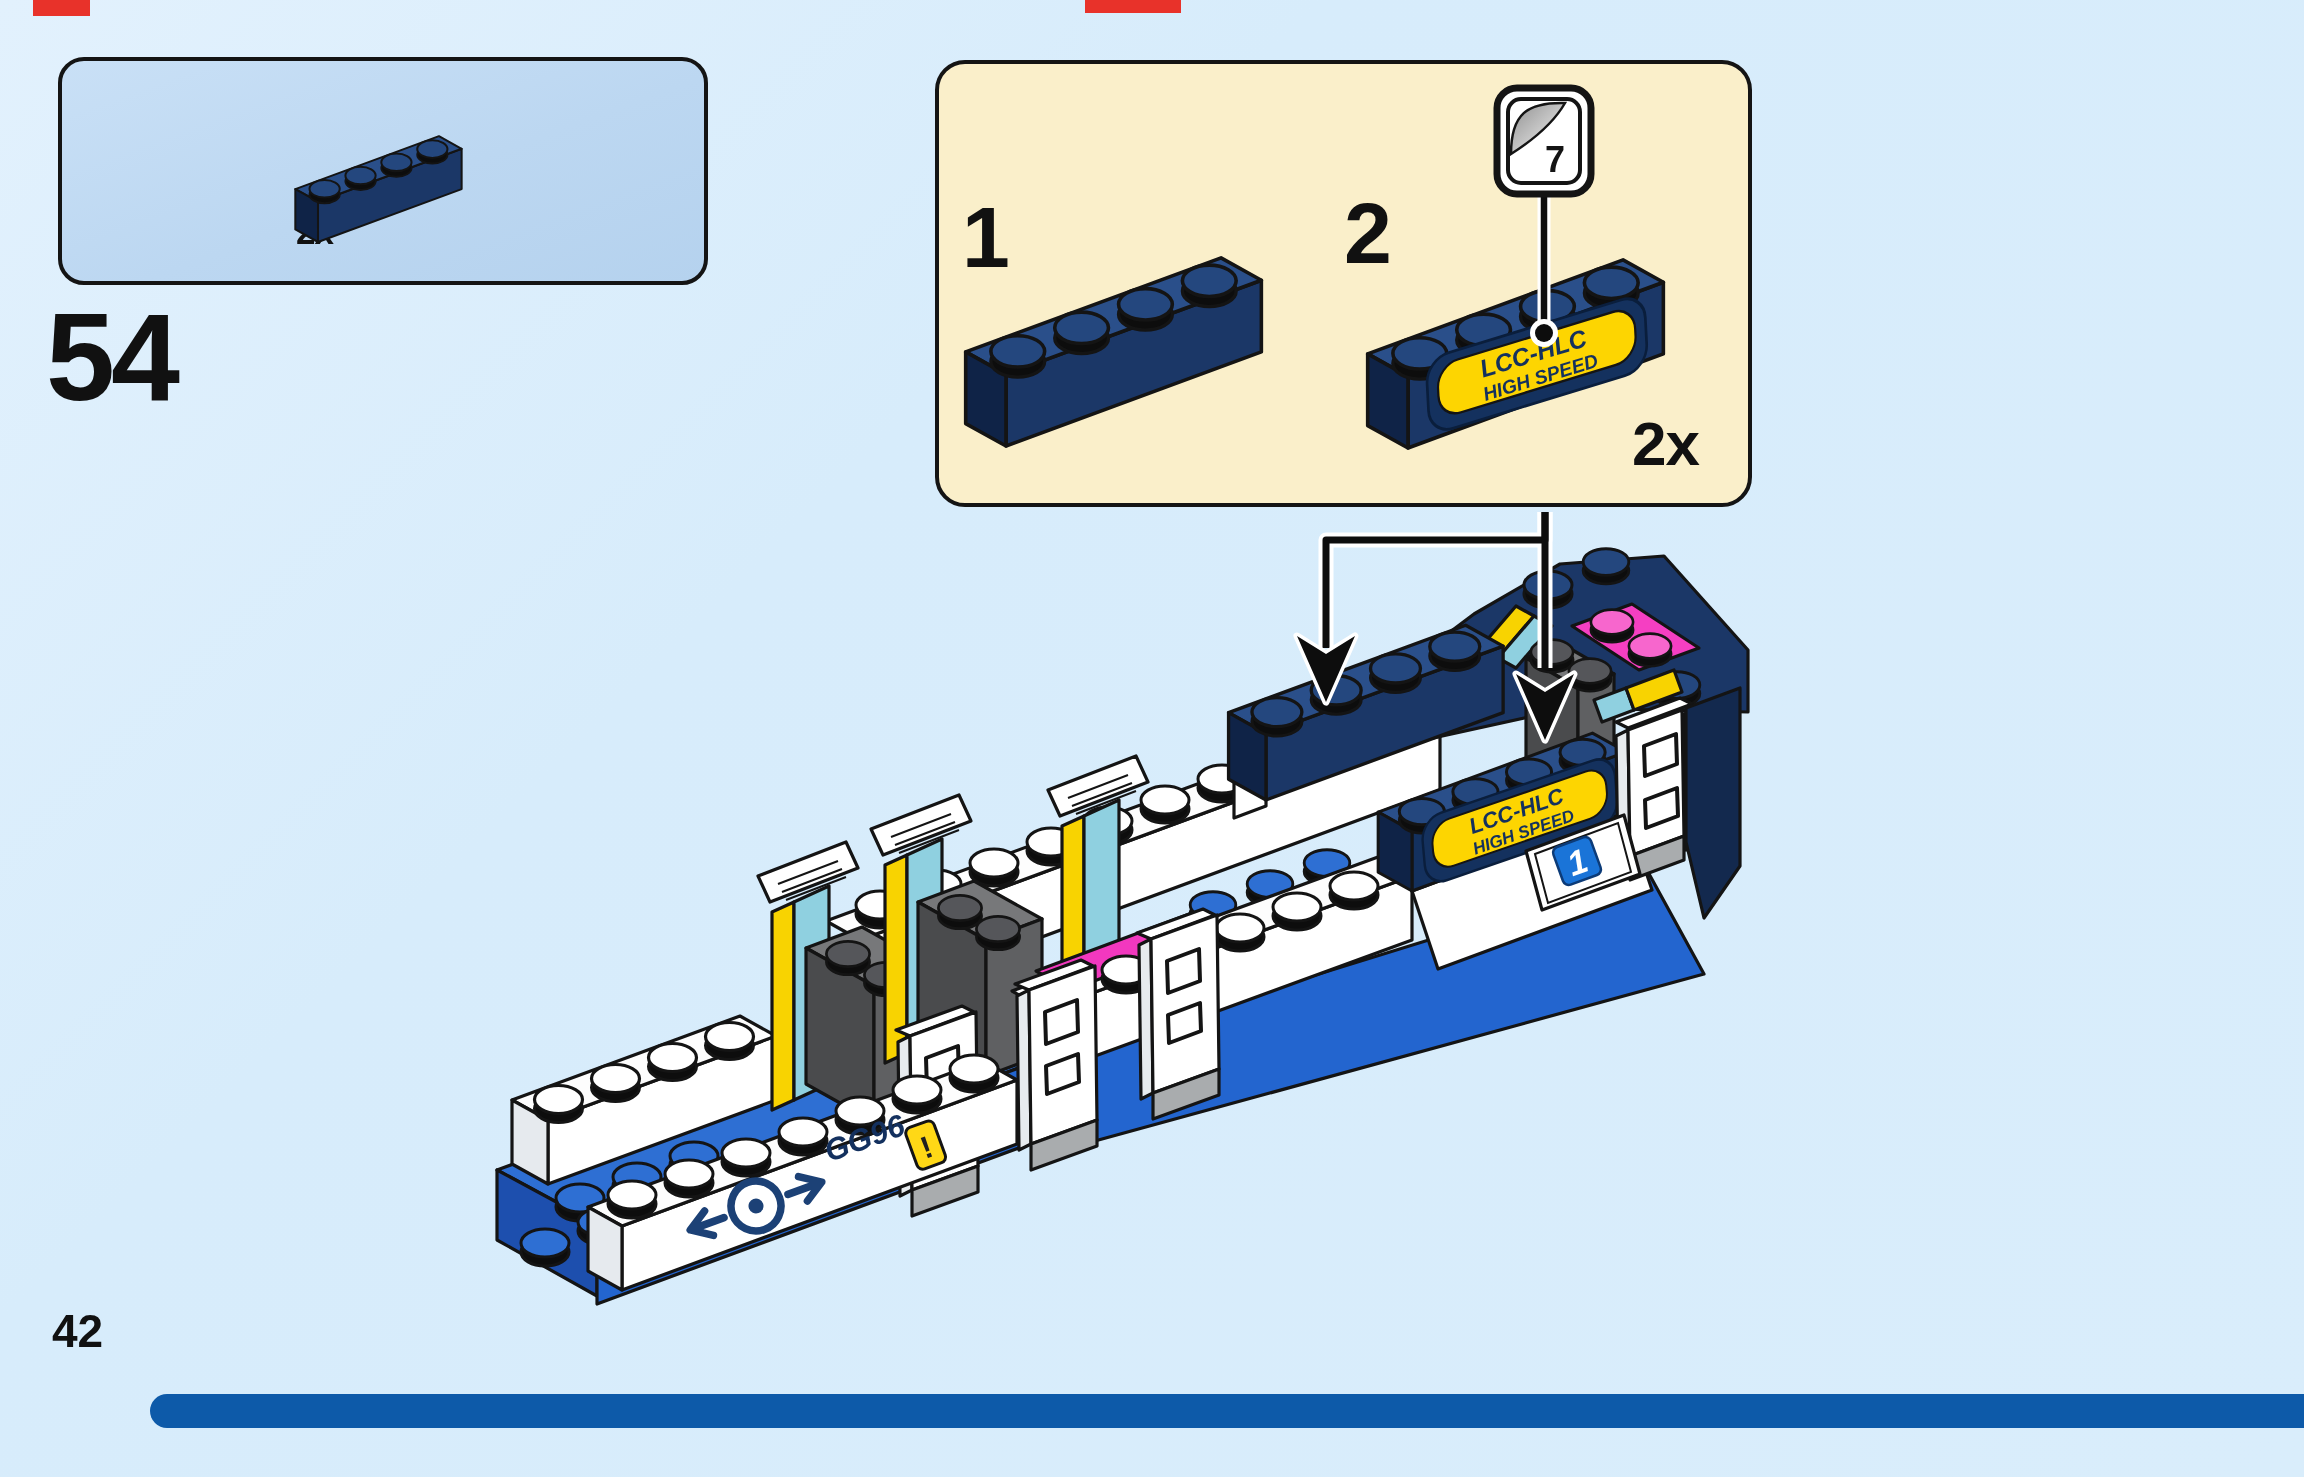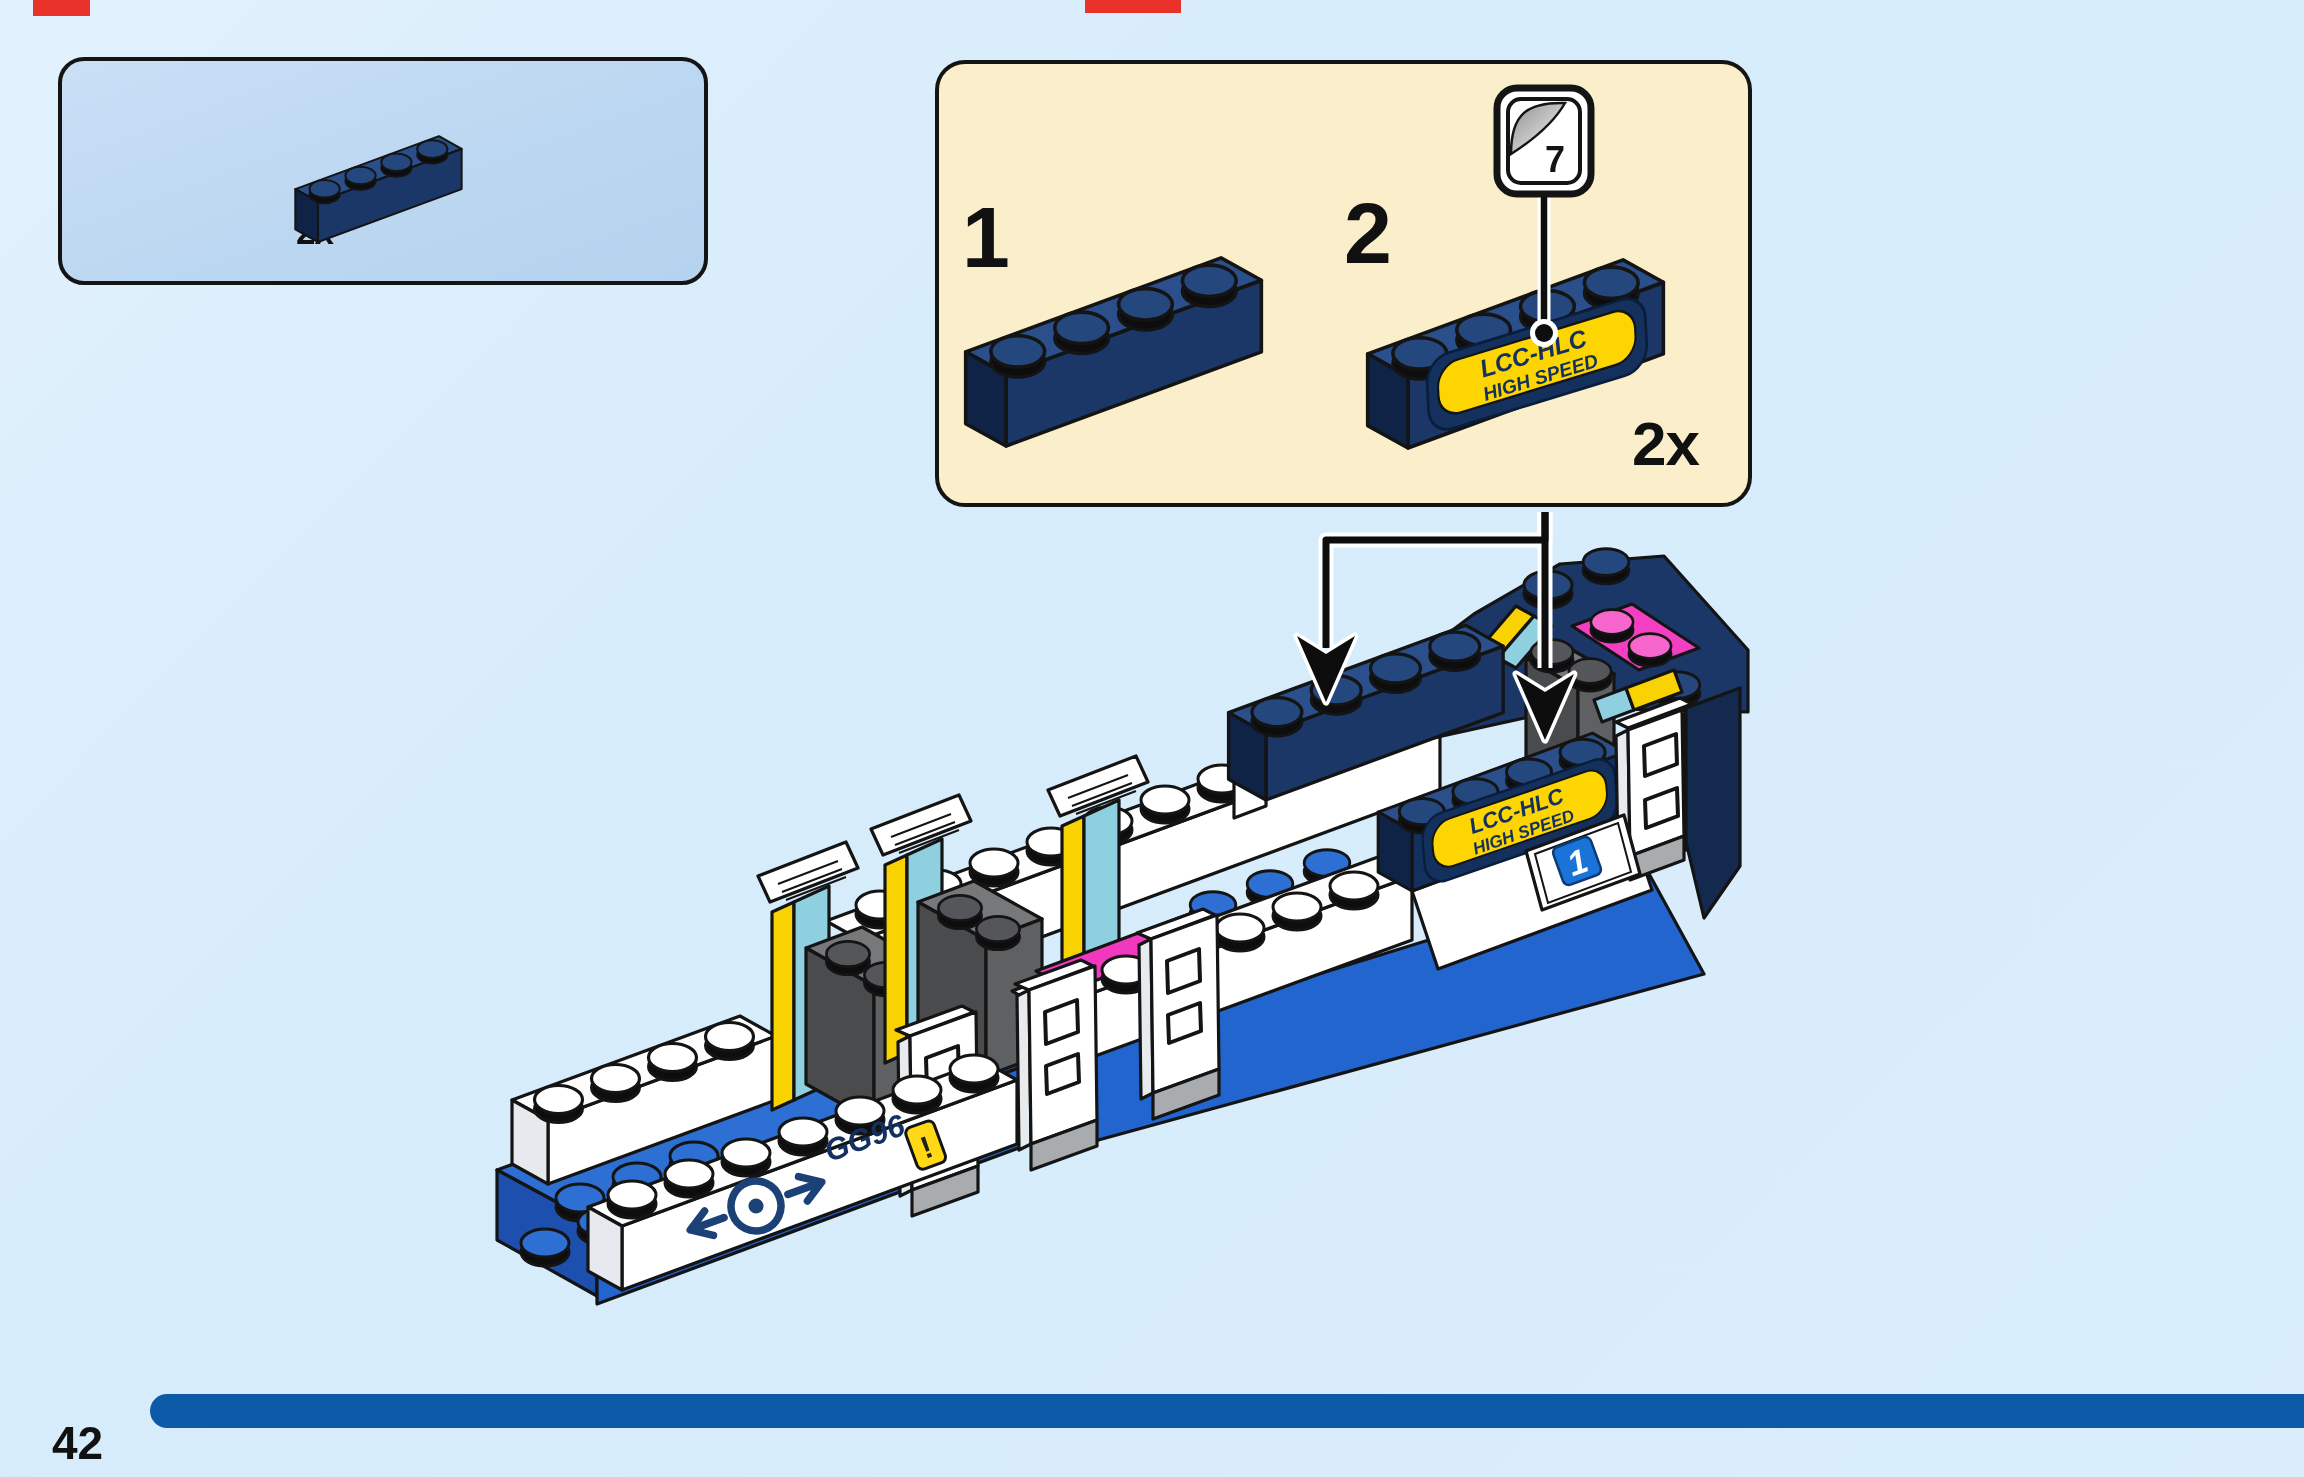--- a/index.html
+++ b/index.html
@@ -32,21 +32,21 @@
     border:4.5px solid #141414;border-radius:30px;box-sizing:border-box;
   }
   .substep-label{position:absolute;font-size:86px;font-weight:900;color:#111;}
   #substep1-label{left:962px;top:188px;}
   #substep2-label{left:1344px;top:184px;}
   #callout-count{
     position:absolute;left:1632px;top:408px;
     font-size:62px;font-weight:900;color:#111;letter-spacing:-1px;
   }
   #page-number{
-    position:absolute;left:52px;top:1416px;
+    position:absolute;left:52px;top:1304px;
     font-size:46px;font-weight:900;color:#111;
   }
   #footer-bar{
     position:absolute;left:150px;top:1394px;width:2154px;height:34px;
     background:#0d5aa9;border-radius:17px 0 0 17px;
   }
   #art{position:absolute;left:0;top:0;width:2304px;height:1477px;}
   .ln{stroke:#141414;stroke-width:3.2;stroke-linejoin:round;}
   .sd{fill:#0d0d0d;stroke:#141414;stroke-width:3;}
   .stp{fill:currentColor;stroke:#141414;stroke-width:3;}
@@ -57,20 +57,21 @@
 <body>
 
 <div id="page">
 
   <div id="redmark-left" class="redmark"></div>
   <div id="redmark-mid" class="redmark"></div>
 
   <div id="parts-box"></div>
   <div id="parts-count">2x</div>
 
+  <div id="step-number">54</div>
 
   <div id="callout-box"></div>
   <div id="substep1-label" class="substep-label">1</div>
   <div id="substep2-label" class="substep-label">2</div>
   <div id="callout-count">2x</div>
 
   <div id="page-number">42</div>
   <div id="footer-bar"></div>
 
   <svg id="art" viewBox="0 0 2304 1477">

